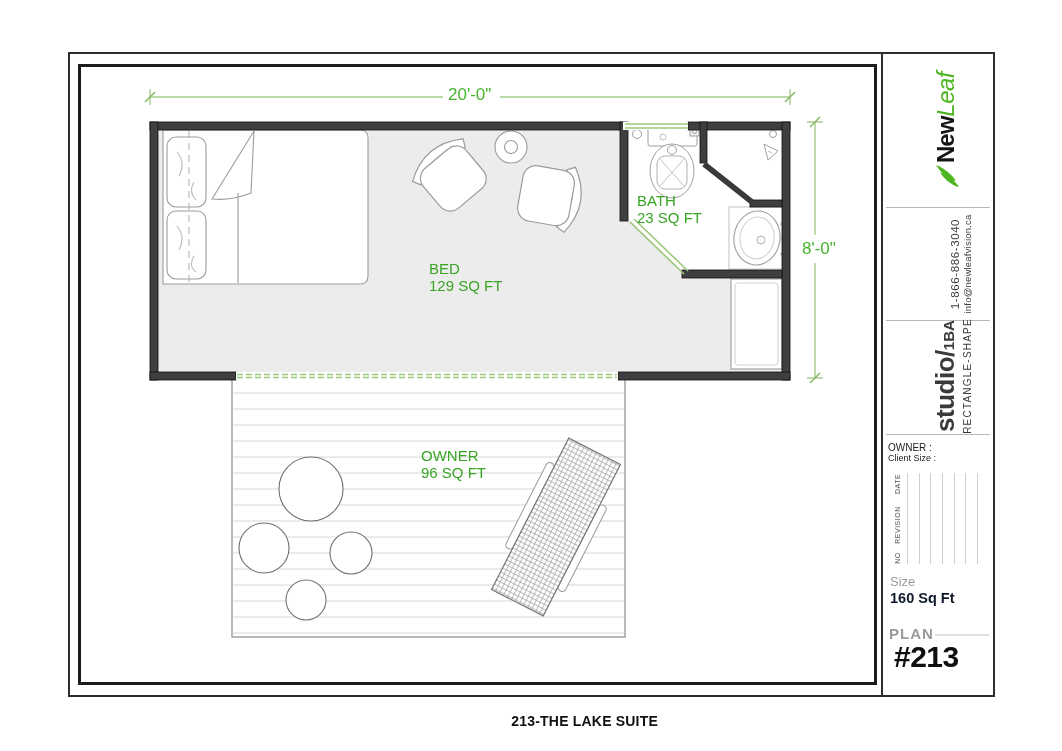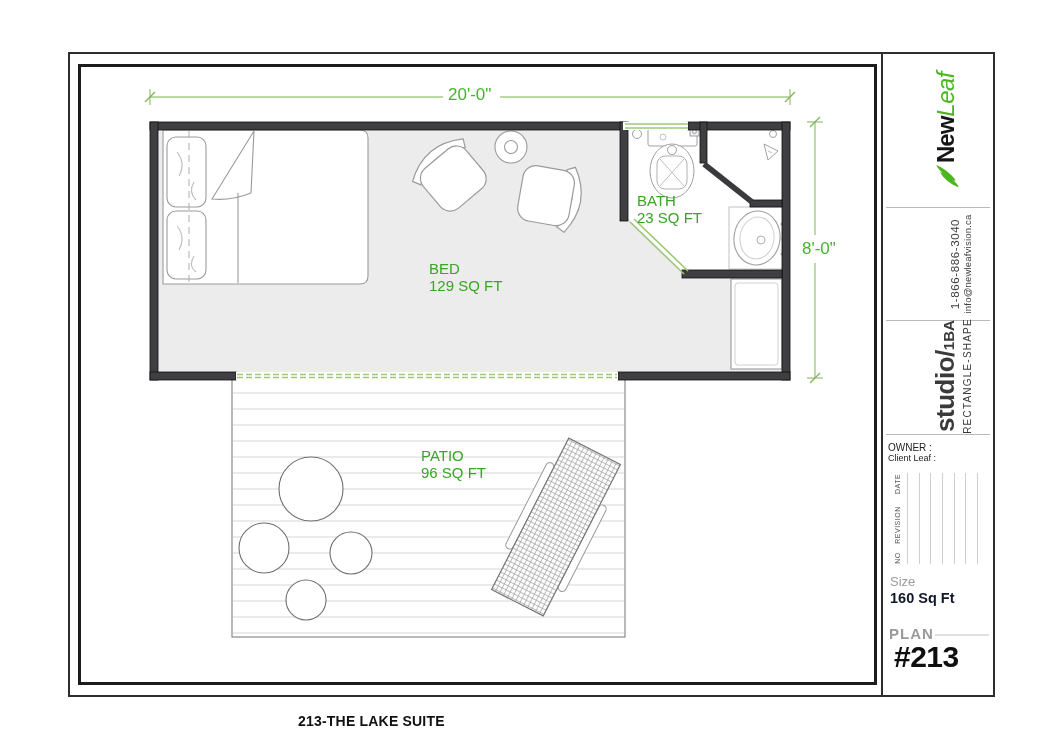--- a/index.html
+++ b/index.html
@@ -29,21 +29,21 @@
   .rev-line{position:absolute;width:0;height:91px;border-left:1px solid #cfcfcf;top:419px;}
   .rev-label{font-size:7px;color:#555;letter-spacing:0.5px;}
   .size-label{position:absolute;left:7px;top:520px;font-size:13px;font-weight:400;color:#9a9a9a;}
   .size-value{position:absolute;left:7px;top:536px;font-size:14.5px;font-weight:700;color:#0f172a;}
   .plan-label{position:absolute;left:6px;top:571px;font-size:15px;font-weight:700;color:#9a9a9a;letter-spacing:1px;}
   .plan-line{position:absolute;left:52px;top:580px;width:54px;height:2px;background:#e0e0e0;}
   .plan-number{position:absolute;left:3px;top:586px;font-size:30px;font-weight:900;color:#0f0f0f;letter-spacing:-0.5px;margin-left:8px;}
   
   .room-label{position:absolute;font-weight:400;font-size:15px;line-height:17px;color:#38a524;z-index:5;}
   .dim-label{position:absolute;font-size:17px;color:#45b42e;background:#fff;padding:0 3px;z-index:5;}
-  .caption{position:absolute;left:298px;top:713px;width:360px;text-align:left;
+  .caption{position:absolute;left:298px;top:713px;width:360px;text-align:right;
            font-size:14px;font-weight:700;color:#111;letter-spacing:0.2px;}
   svg.plan{position:absolute;left:0;top:0;z-index:2;}
 </style>
 </head>
 <body>
 
 <div class="page">
 
   <svg class="plan" width="1062" height="751" viewBox="0 0 1062 751">
     <defs>
@@ -203,21 +203,21 @@
 
   <div class="room-label" style="left:429px;top:260px;">
     <div>BED</div>
     <div>129 SQ FT</div>
   </div>
   <div class="room-label" style="left:637px;top:192px;">
     <div>BATH</div>
     <div>23 SQ FT</div>
   </div>
   <div class="room-label" style="left:421px;top:447px;">
-    <div>PATIO</div>
+    <div>OWNER</div>
     <div>96 SQ FT</div>
   </div>
 
   <div class="dim-label" style="left:445px;top:85px;">20'-0"</div>
   <div class="dim-label" style="left:799px;top:239px;">8'-0"</div>
 
   <div class="title-block">
     <div class="tb-sep" style="top:153px;"></div>
     <div class="tb-sep" style="top:266px;"></div>
     <div class="tb-sep" style="top:380px;"></div>
@@ -234,21 +234,21 @@
       <div class="contact-email">info@newleafvision.ca</div>
     </div>
 
     <div class="vwrap" style="left:69px;top:322px;">
       <div><span class="studio-main">studio/</span><span class="studio-suffix">1BA</span></div>
       <div class="studio-shape">RECTANGLE-SHAPE</div>
     </div>
 
     <div class="owner-box">
       <div class="owner-line1">OWNER :</div>
-      <div class="owner-line2">Client Leaf :</div>
+      <div class="owner-line2">Client Size :</div>
     </div>
 
     <div>
       <div class="vwrap rev-label" style="left:14px;top:430px;">DATE</div>
       <div class="vwrap rev-label" style="left:14px;top:471px;">REVISION</div>
       <div class="vwrap rev-label" style="left:14px;top:504px;">NO</div>
       <div class="rev-line" style="left:24px;"></div>
       <div class="rev-line" style="left:36px;"></div>
       <div class="rev-line" style="left:47px;"></div>
       <div class="rev-line" style="left:59px;"></div>

